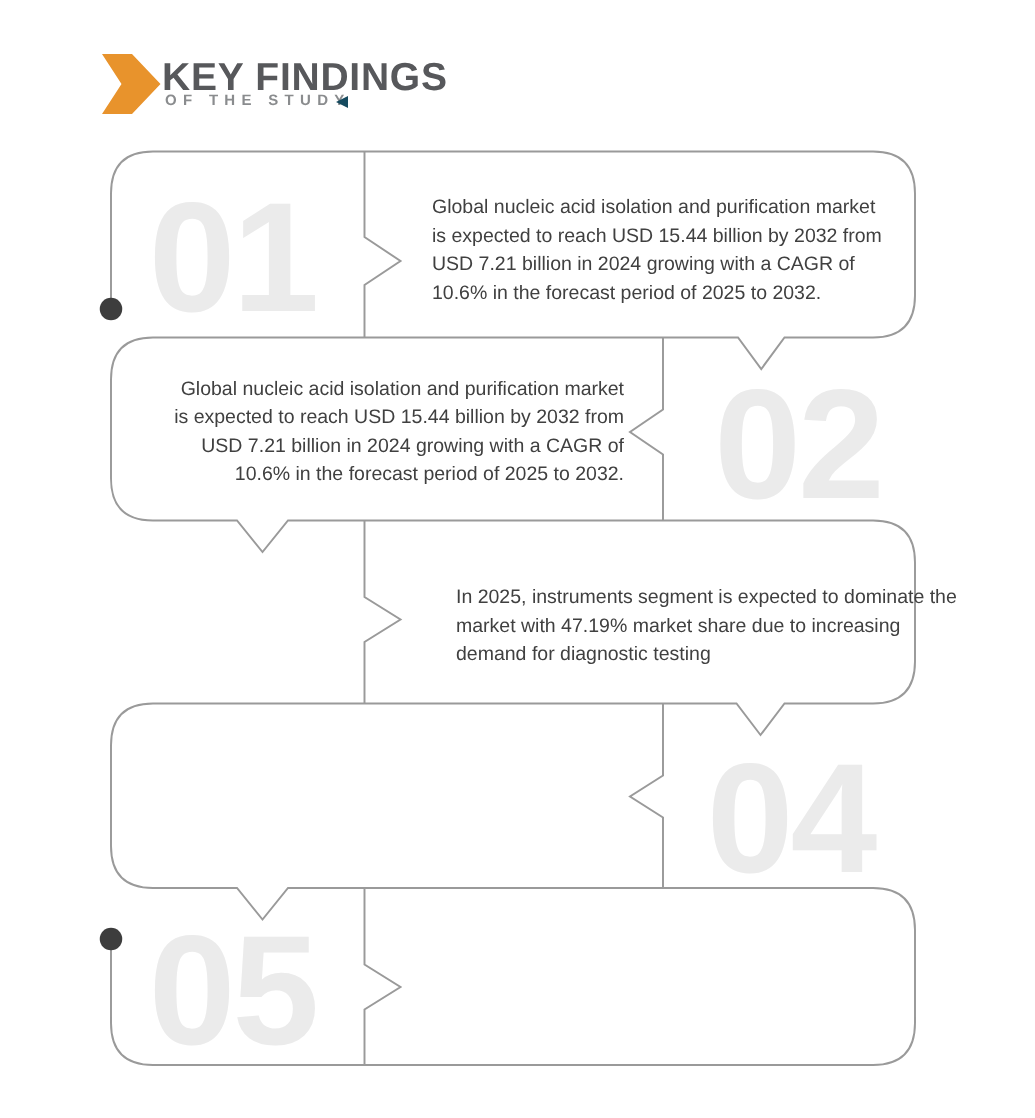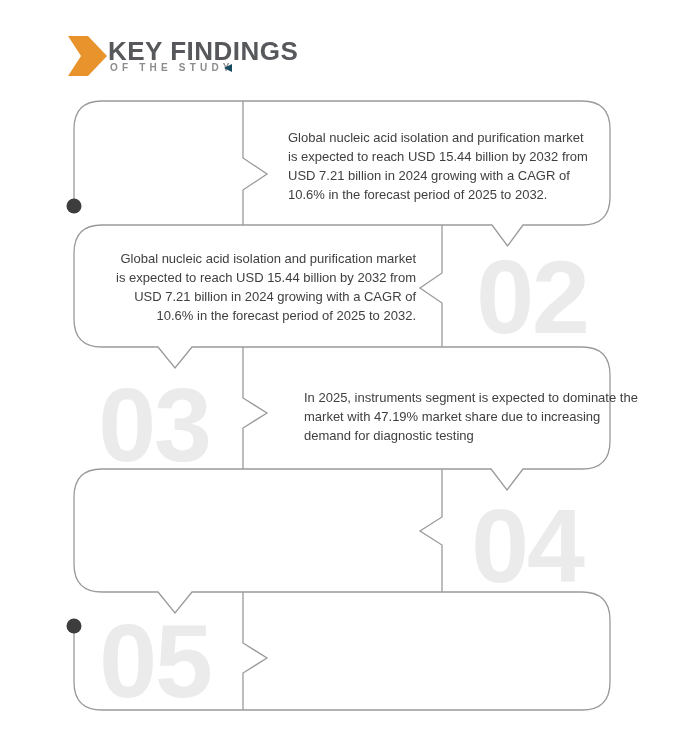--- a/index.html
+++ b/index.html
@@ -94,25 +94,25 @@
     <path class="divline" d="M 243 101 V 158 L 267 174 L 243 190 V 225"></path>
     <path class="divline" d="M 442 225 V 273 L 420 288 L 442 303 V 347"></path>
     <path class="divline" d="M 243 347 V 398 L 267 413 L 243 428 V 469"></path>
     <path class="divline" d="M 442 469 V 517 L 420 531 L 442 545 V 592"></path>
     <path class="divline" d="M 243 592 V 643 L 267 658 L 243 673 V 710"></path>
 
     <circle class="enddot" cx="74" cy="206" r="7.5"></circle>
     <circle class="enddot" cx="74" cy="626" r="7.5"></circle>
   </svg>
 
+  <div class="num n1">01</div>
   <p class="txt t1">Global nucleic acid isolation and purification market is expected to reach USD 15.44 billion by 2032 from USD 7.21 billion in 2024 growing with a CAGR of 10.6% in the forecast period of 2025 to 2032.</p>
 
   <div class="num n2">02</div>
   <p class="txt right t2">Global nucleic acid isolation and purification market is expected to reach USD 15.44 billion by 2032 from USD 7.21 billion in 2024 growing with a CAGR of 10.6% in the forecast period of 2025 to 2032.</p>
 
-  <div class="num n3">03</div>
   <p class="txt t3">In 2025, instruments segment is expected to dominate the market with 47.19% market share due to increasing demand for diagnostic testing</p>
 
   <div class="num n4">04</div>
 
   <div class="num n5">05</div>
 
 </div>
 
 </body></html>

